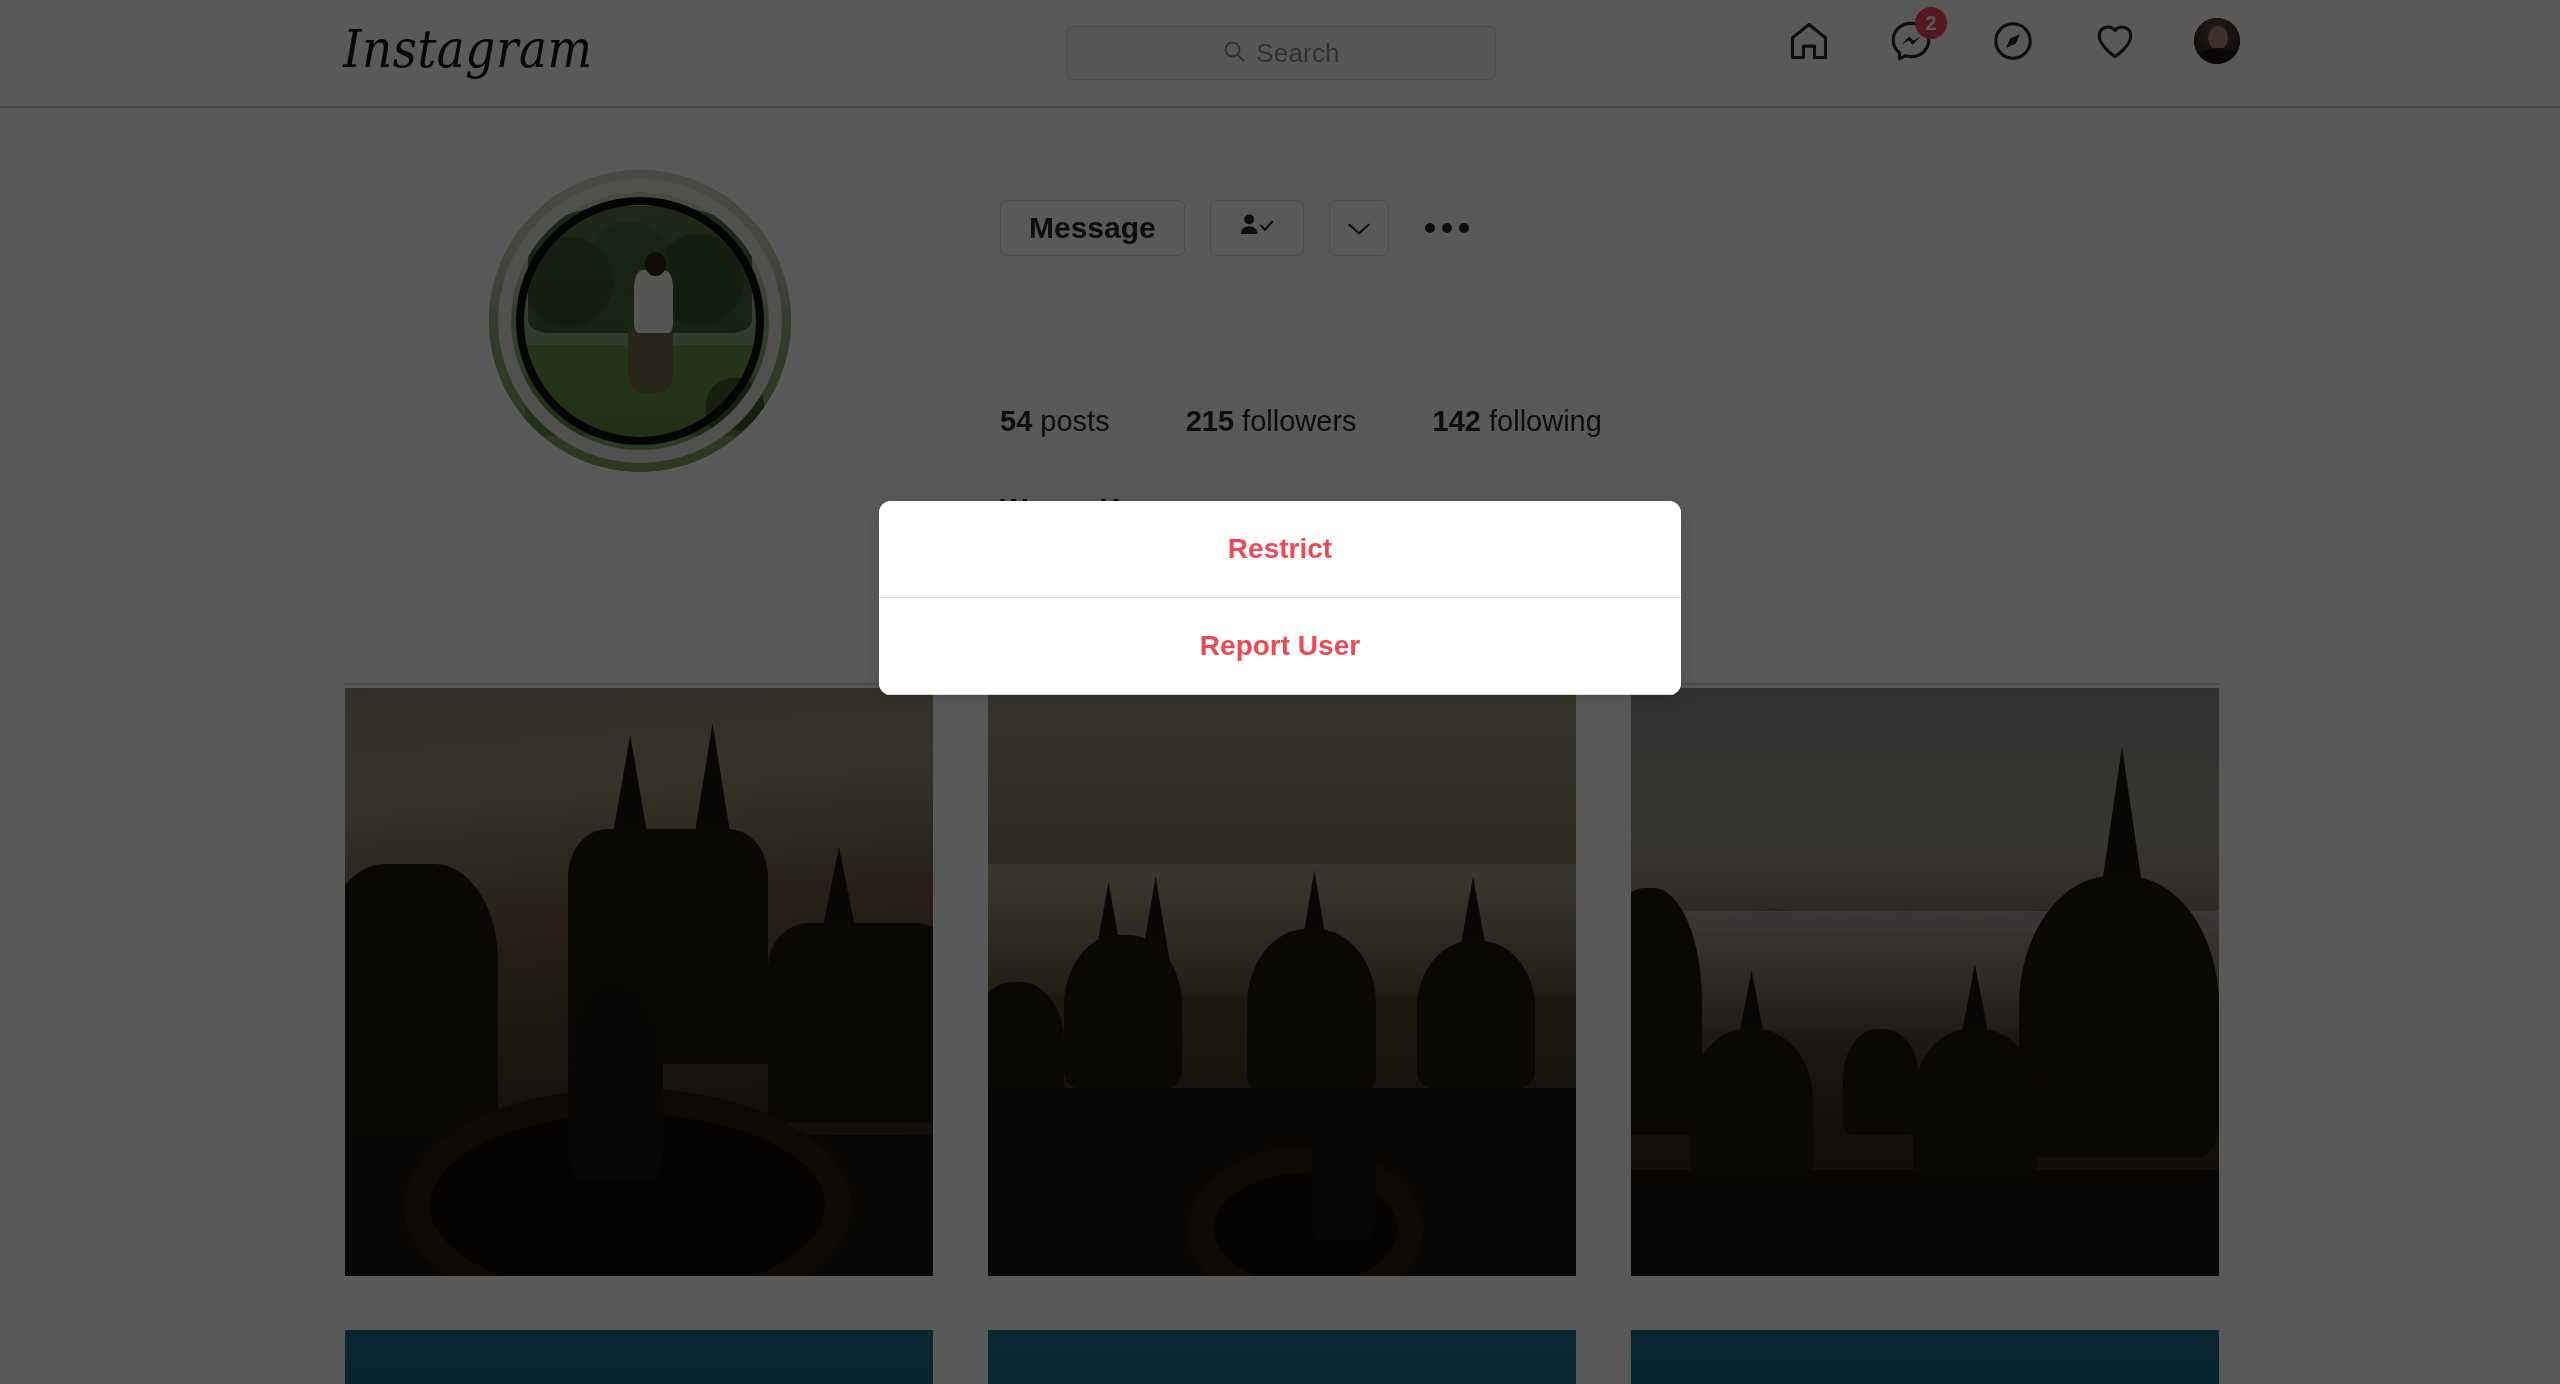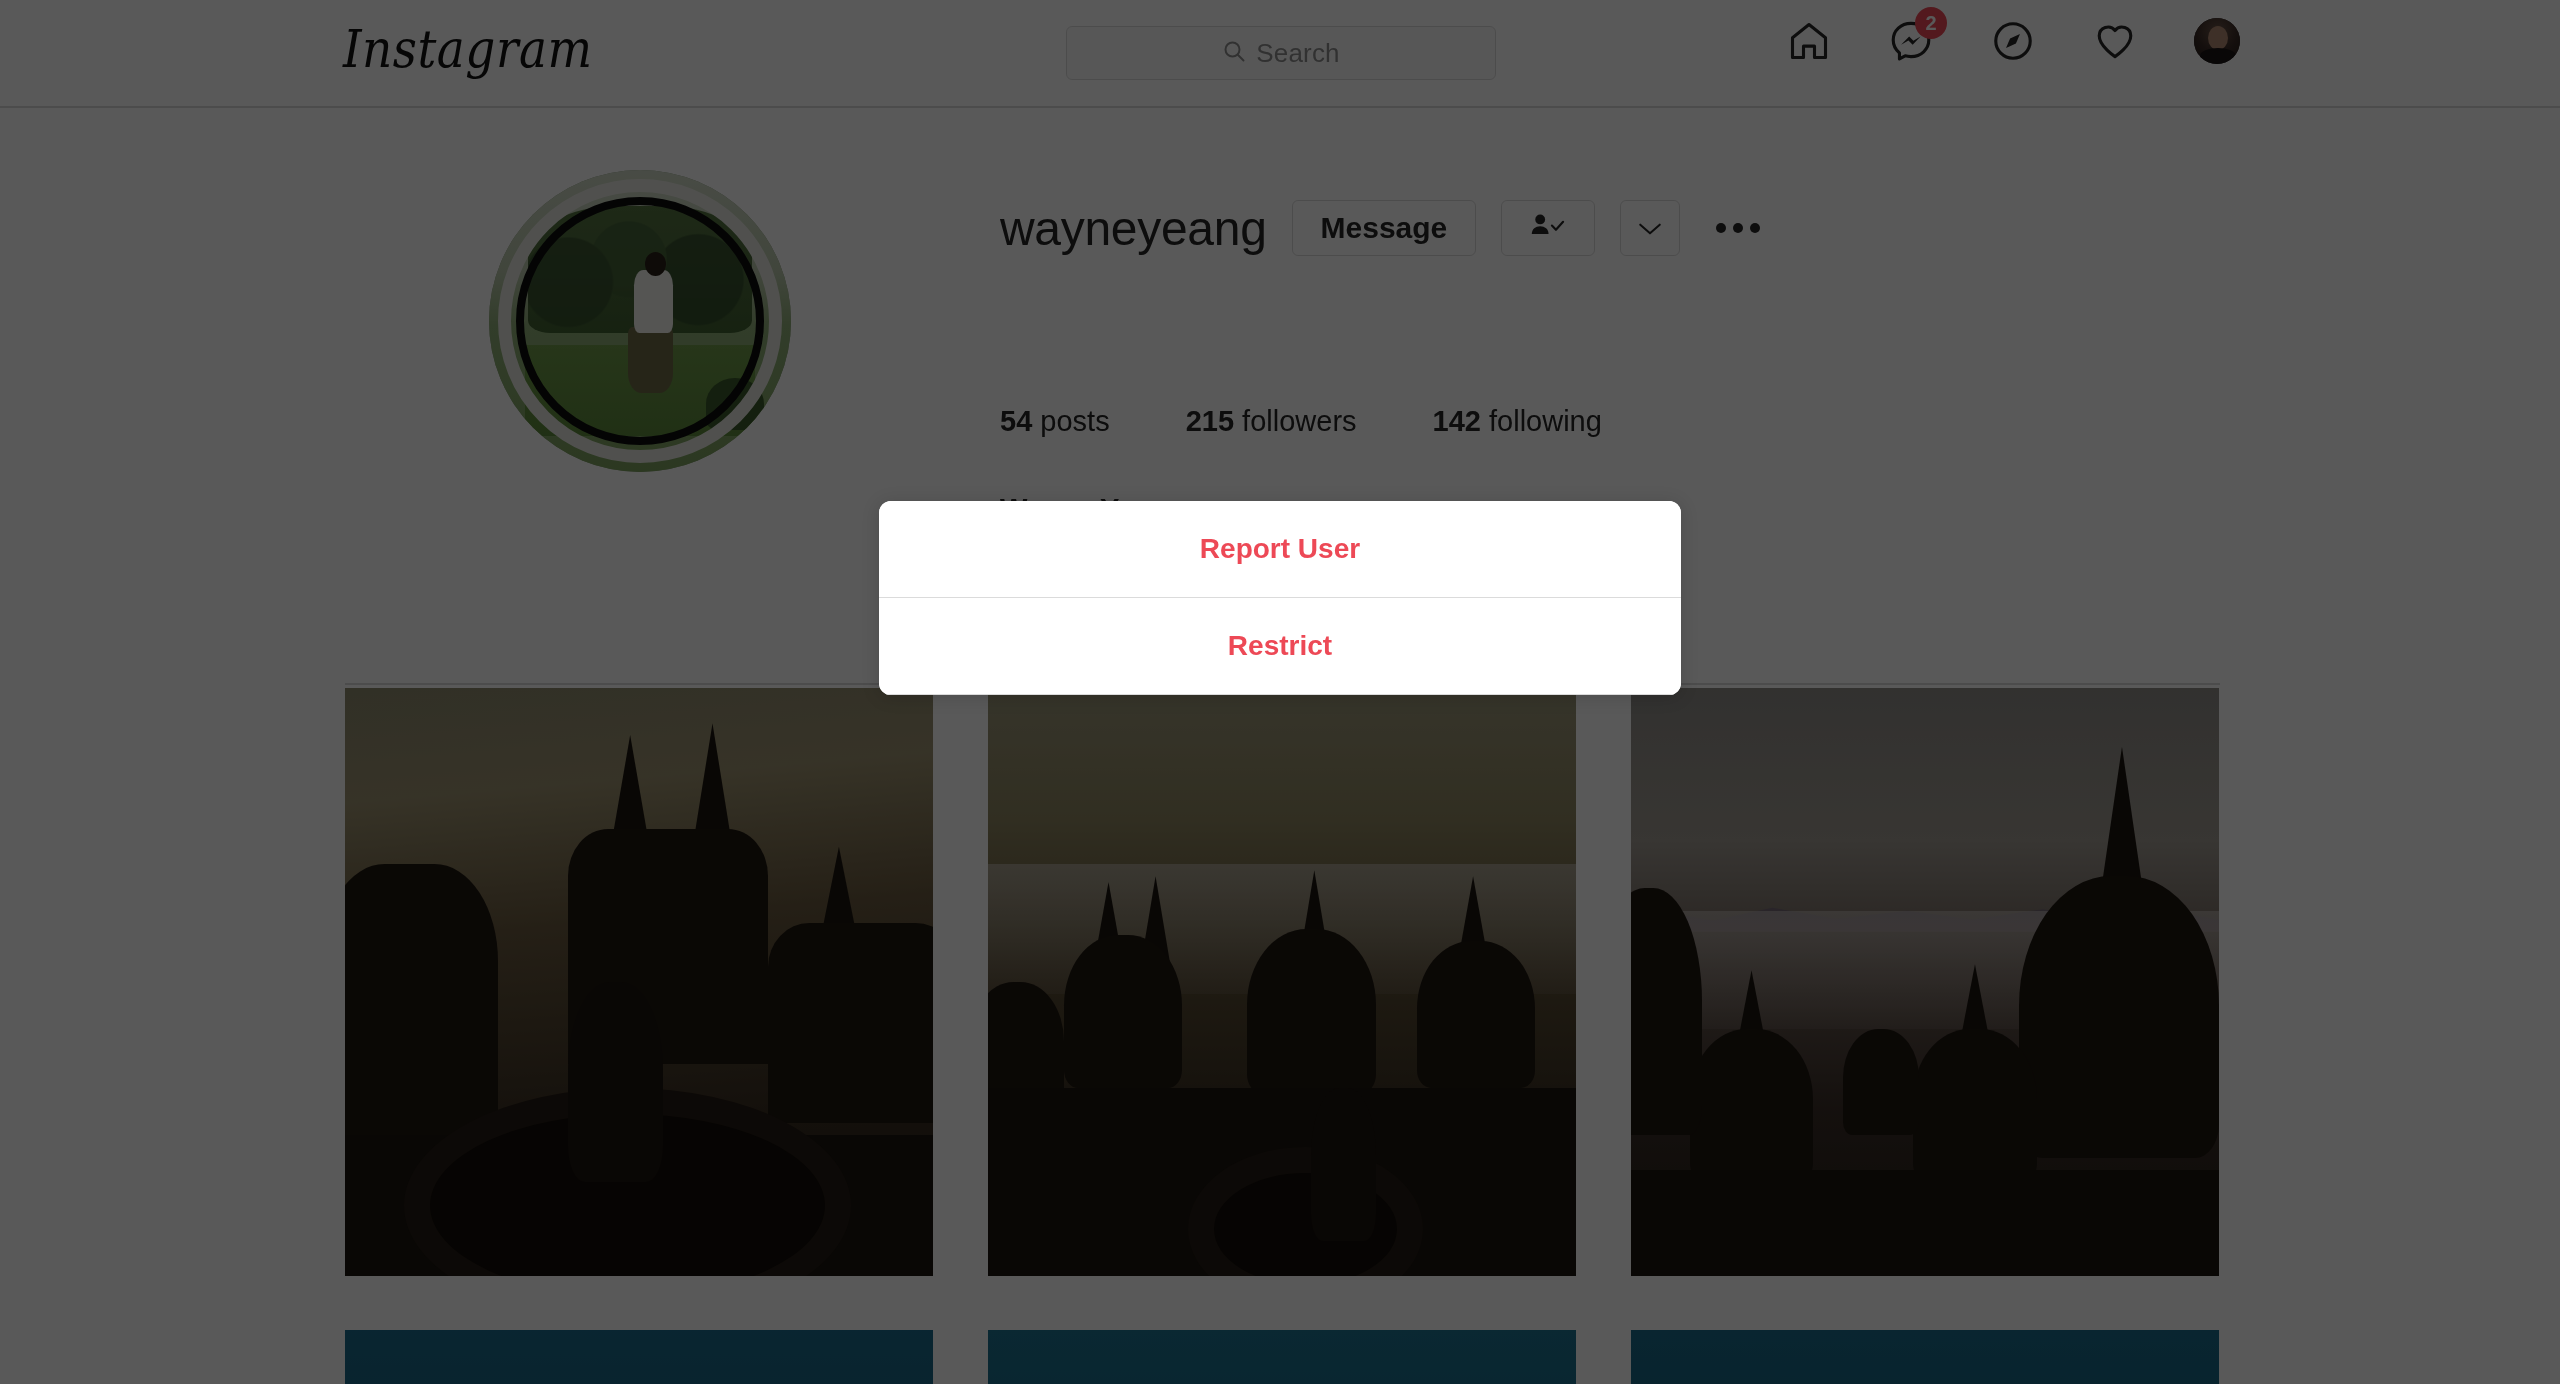--- a/index.html
+++ b/index.html
@@ -464,21 +464,20 @@
       <div class="grass"></div>
       <div class="person-legs"></div>
       <div class="person-shirt"></div>
       <div class="person-head"></div>
       <div class="bush"></div>
       <div class="ring-outer"></div>
       <div class="ring-inner"></div>
     </div>
 
     <div class="username-row">
-      <div class="username">wayneyeang</div>
 
       <button class="btn-outline">Message</button>
 
       <button class="btn-outline btn-icon">
         <span>
           <svg width="38" height="30" viewBox="0 0 34 24" fill="none">
             <circle cx="10" cy="7" r="4.4" fill="#262626"></circle>
             <path d="M2.5 20c0-4.3 3.4-6.8 7.5-6.8s7.5 2.5 7.5 6.8z" fill="#262626"></path>
             <path d="M20.5 12.5l3.6 3.8 6.4-7.2" stroke="#262626" stroke-width="1.9" stroke-linecap="round" stroke-linejoin="round"></path>
           </svg>
@@ -581,15 +580,15 @@
     <div class="tile water3">
       
     </div>
 
   </div>
 </div>
 
 <div class="overlay"></div>
 
 <div class="modal">
+  <div class="modal-item danger">Restrict</div>
   <div class="modal-item danger">Report User</div>
-  <div class="modal-item danger">Restrict</div>
 </div>
 
 </body></html>

